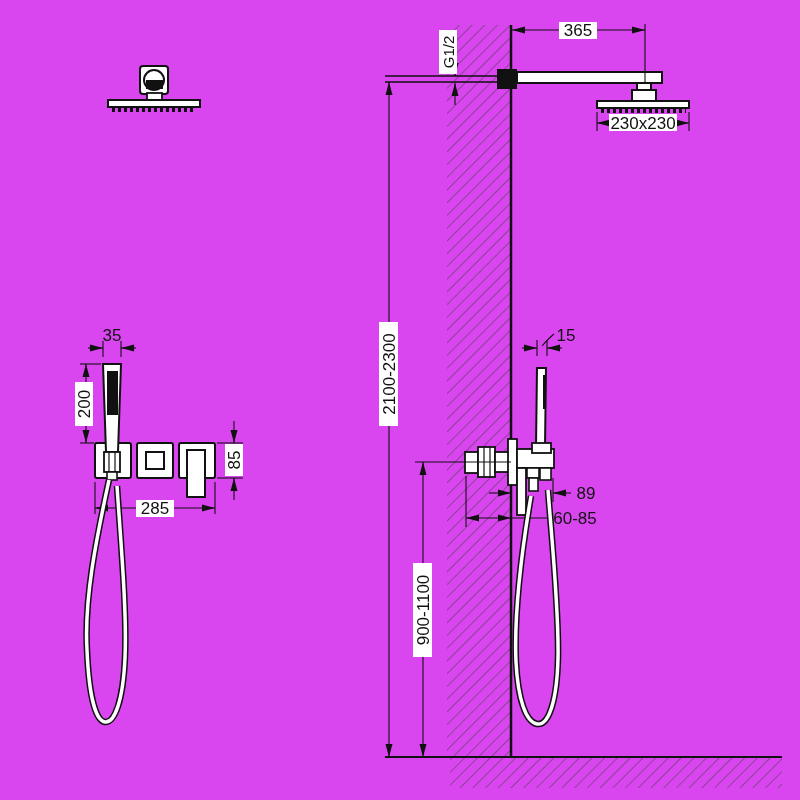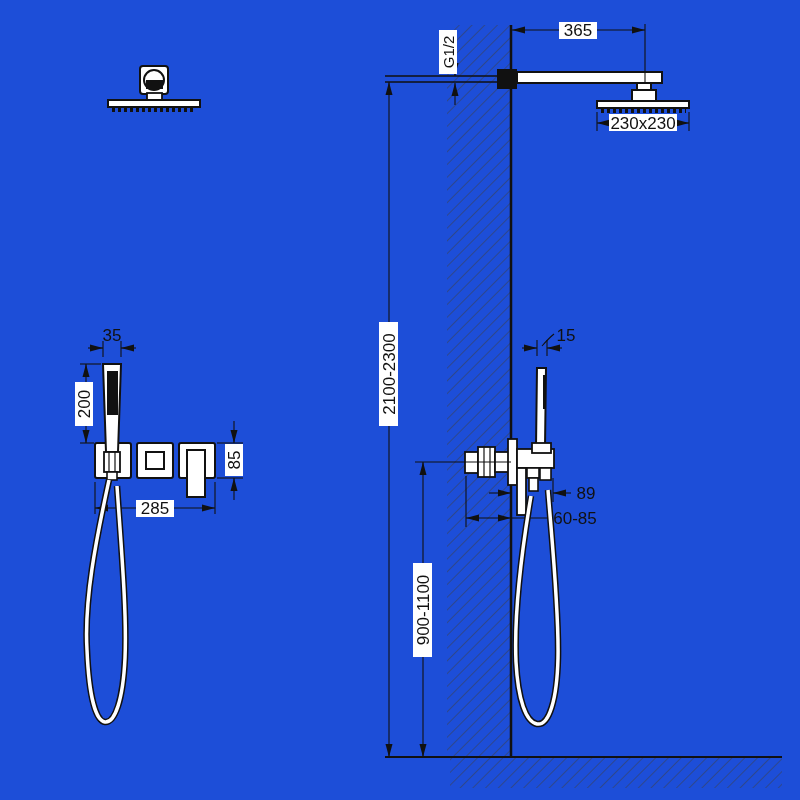--- a/index.html
+++ b/index.html
@@ -1,16 +1,16 @@
 <!DOCTYPE html>
 <html><head>
 <meta charset="utf-8">
 <style>
   html,body{margin:0;padding:0;background:#fff;}
-  .page{position:relative;width:800px;height:800px;background:#1d4ed8;overflow:hidden;
+  .page{position:relative;width:800px;height:800px;background:#d946ef;overflow:hidden;
         font-family:"Liberation Sans",sans-serif;}
   svg{position:absolute;top:0;left:0;}
   text{font-family:"Liberation Sans","DejaVu Sans",sans-serif;fill:#111;}
   .dim{font-size:17px;}
   .dim-sm{font-size:15px;}
 </style>
 </head>
 <body>
 
 <div class="page">

